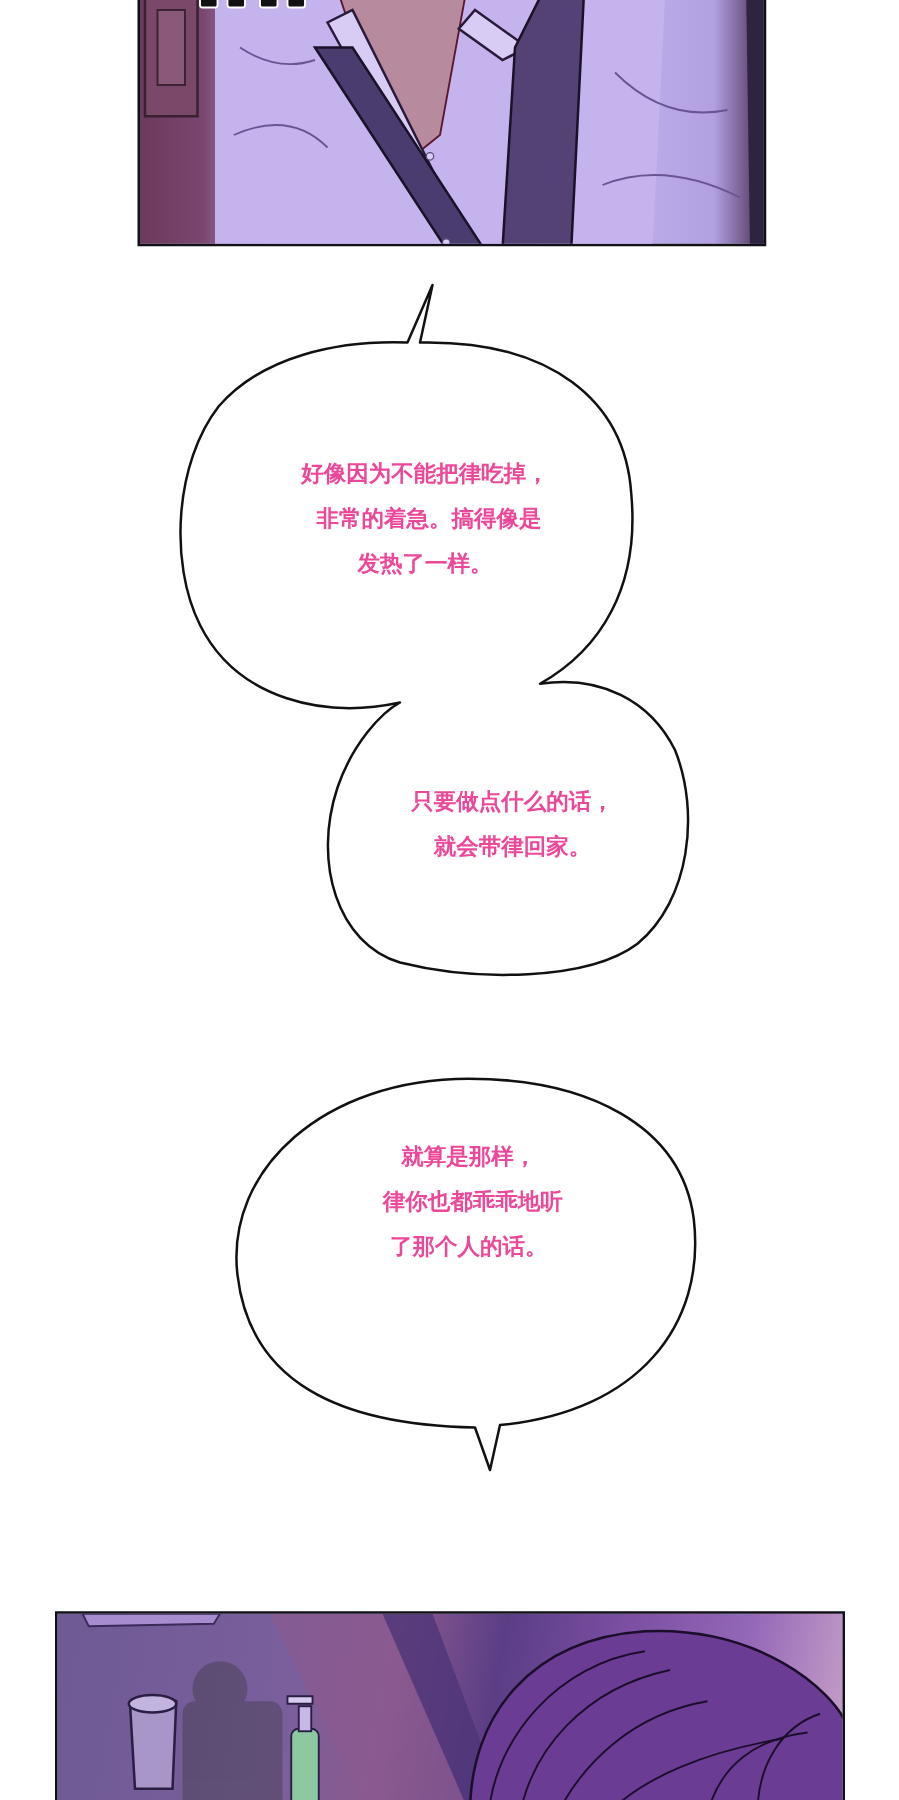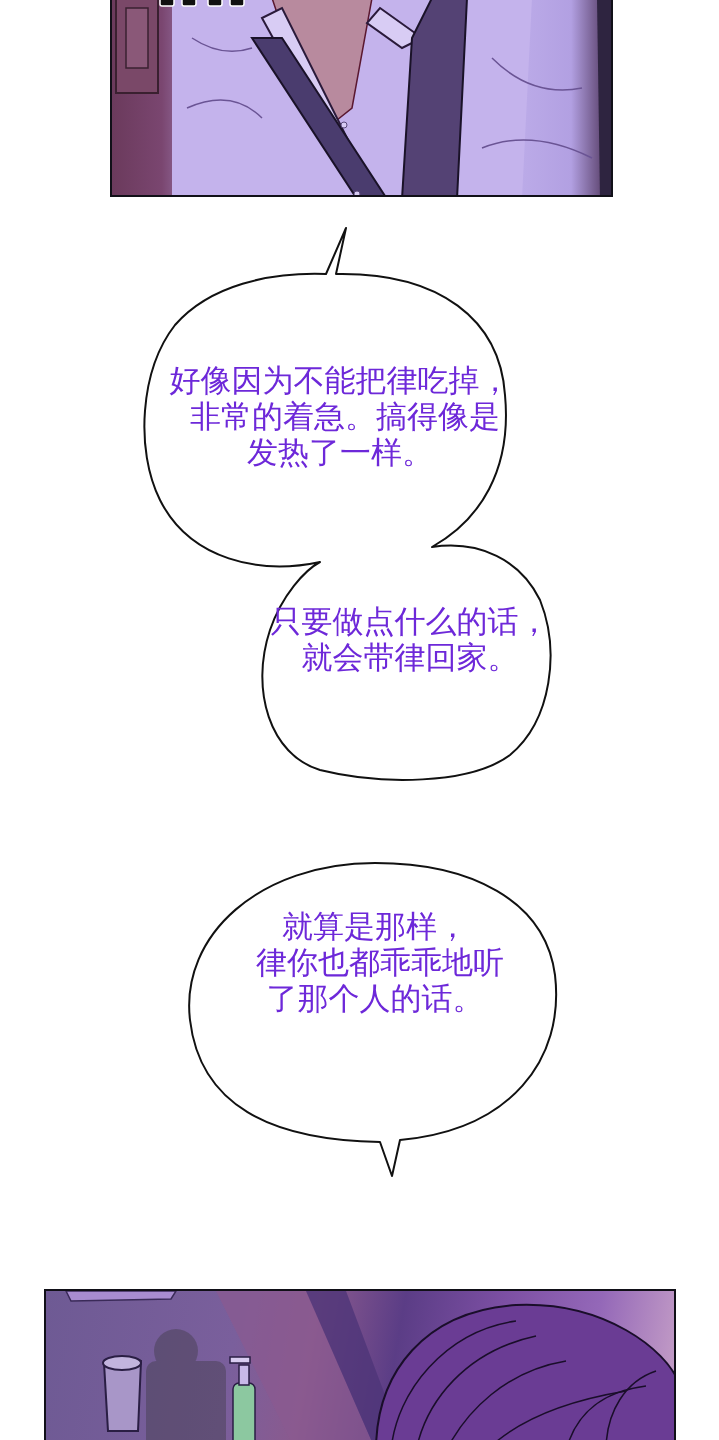--- a/index.html
+++ b/index.html
@@ -39,29 +39,29 @@
     .bubble-svg {
       position: absolute;
       left: 0;
       top: 0;
       width: 719px;
       height: 1440px;
       pointer-events: none;
     }
     .bubble-text {
       position: absolute;
-      font-size: 31px;
+      font-size: 18px;
       line-height: 36px;
-      color: #6d28d9;
+      color: #ec4899;
       text-align: center;
       white-space: pre;
-      font-weight: normal;
+      font-weight: bold;
     }
     #bubble1-text { left: 160px; top: 362px; width: 360px; }
-    #bubble2-text { left: 270px; top: 603px; width: 280px; }
+    #bubble2-text { left: 270px; top: 624px; width: 280px; }
     #bubble3-text { left: 240px; top: 908px; width: 270px; }
   </style>
 </head>
 <body>
 
 <div class="panel" id="panel-top">
   <svg width="503" height="201" viewBox="0 0 503 201">
 
     <rect x="4" y="0" width="42" height="95" fill="#7a4868" stroke="#3a2030" stroke-width="2"></rect>
     <rect x="14" y="10" width="22" height="60" fill="#8a5878" stroke="#3a2030" stroke-width="1.5"></rect>

